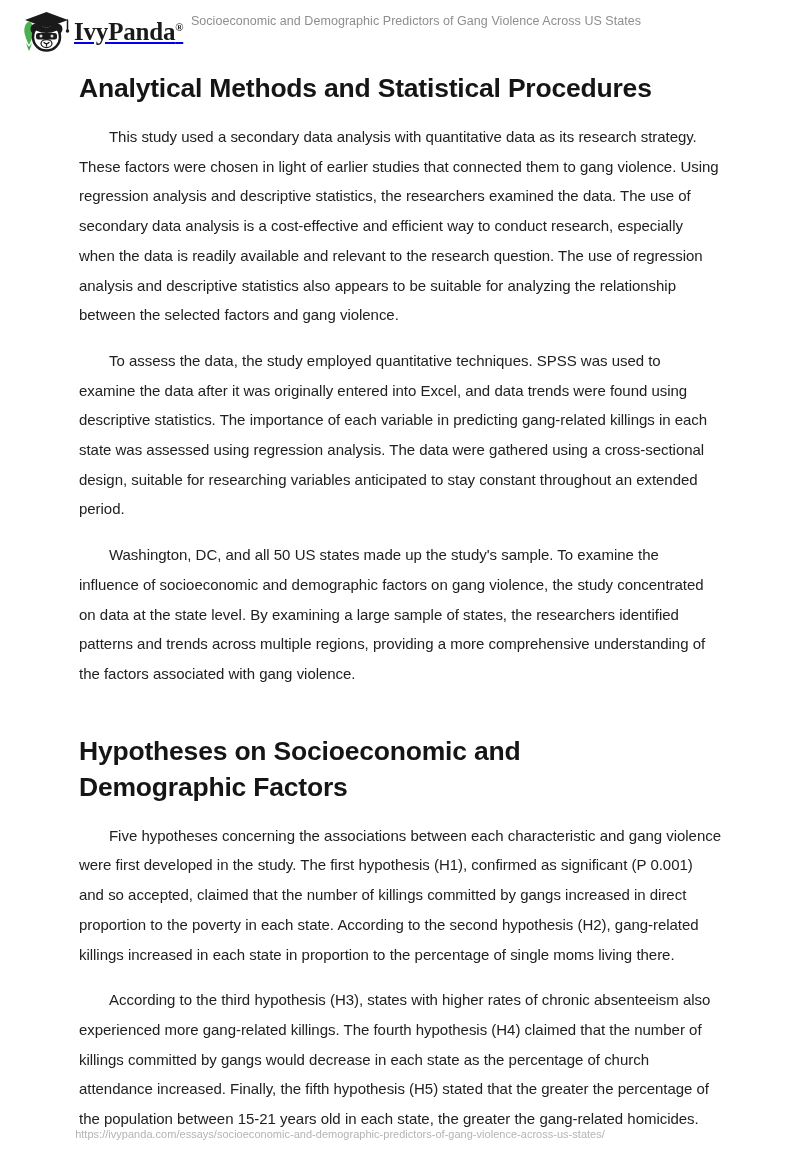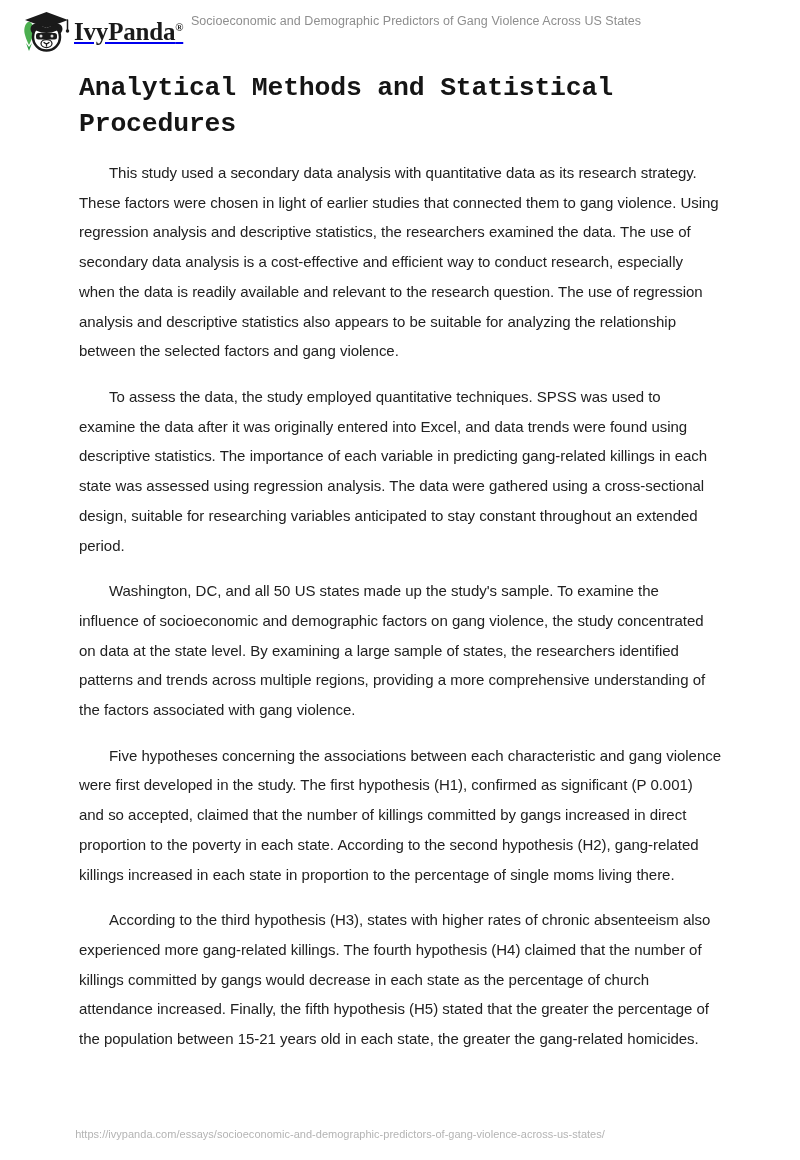--- a/index.html
+++ b/index.html
@@ -84,21 +84,21 @@
 
   
   .content {
     position: absolute;
     left: 79px;
     top: 70px;
     width: 642px;
   }
 
   h1.section-heading {
-    font-family: Liberation Mono, monospace;
+    font-family: Liberation Sans, sans-serif;
     font-size: 26.5px;
     font-weight: 700;
     color: #151515;
     line-height: 1.36;
     margin: 0 0 16px 0;
     letter-spacing: -0.2px;
   }
 
   h1.section-heading.second {
     margin-top: 44px;
@@ -183,20 +183,21 @@
   </div>
 
   <div class="content">
 
     <h1 class="section-heading">Analytical Methods and Statistical Procedures</h1>
 
     <p class="body-text">This study used a secondary data analysis with quantitative data as its research strategy. These factors were chosen in light of earlier studies that connected them to gang violence. Using regression analysis and descriptive statistics, the researchers examined the data. The use of secondary data analysis is a cost-effective and efficient way to conduct research, especially when the data is readily available and relevant to the research question. The use of regression analysis and descriptive statistics also appears to be suitable for analyzing the relationship between the selected factors and gang violence.</p>
     <p class="body-text">To assess the data, the study employed quantitative techniques. SPSS was used to examine the data after it was originally entered into Excel, and data trends were found using descriptive statistics. The importance of each variable in predicting gang-related killings in each state was assessed using regression analysis. The data were gathered using a cross-sectional design, suitable for researching variables anticipated to stay constant throughout an extended period.</p>
     <p class="body-text">Washington, DC, and all 50 US states made up the study's sample. To examine the influence of socioeconomic and demographic factors on gang violence, the study concentrated on data at the state level. By examining a large sample of states, the researchers identified patterns and trends across multiple regions, providing a more comprehensive understanding of the factors associated with gang violence.</p>
 
+    <h1 class="section-heading second">Hypotheses on Socioeconomic and Demographic Factors</h1>
 
     <p class="body-text">Five hypotheses concerning the associations between each characteristic and gang violence were first developed in the study. The first hypothesis (H1), confirmed as significant (P 0.001) and so accepted, claimed that the number of killings committed by gangs increased in direct proportion to the poverty in each state. According to the second hypothesis (H2), gang-related killings increased in each state in proportion to the percentage of single moms living there.</p>
     <p class="body-text">According to the third hypothesis (H3), states with higher rates of chronic absenteeism also experienced more gang-related killings. The fourth hypothesis (H4) claimed that the number of killings committed by gangs would decrease in each state as the percentage of church attendance increased. Finally, the fifth hypothesis (H5) stated that the greater the percentage of the population between 15-21 years old in each state, the greater the gang-related homicides.</p>
   </div>
 
   <div class="page-footer">
     <span class="footer-url">https://ivypanda.com/essays/socioeconomic-and-demographic-predictors-of-gang-violence-across-us-states/</span>
   </div>
 
 </div>

